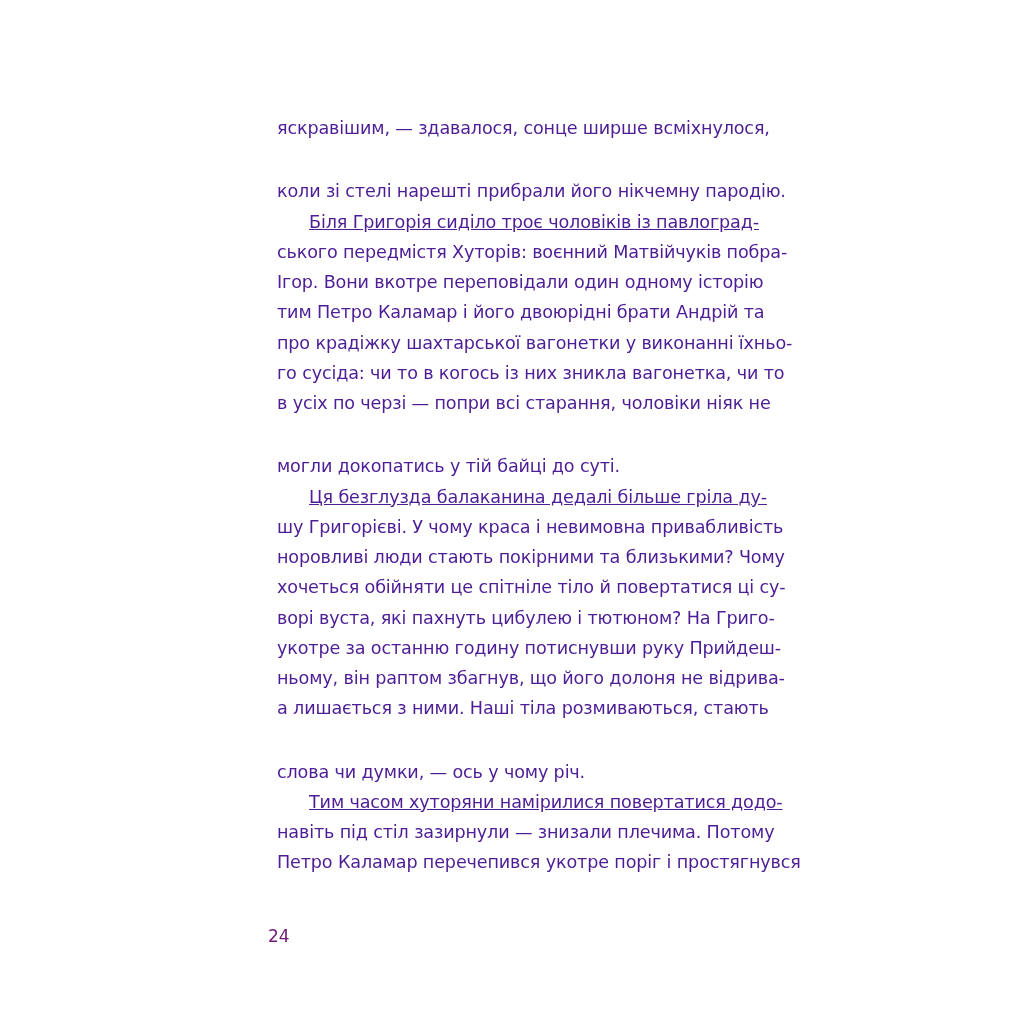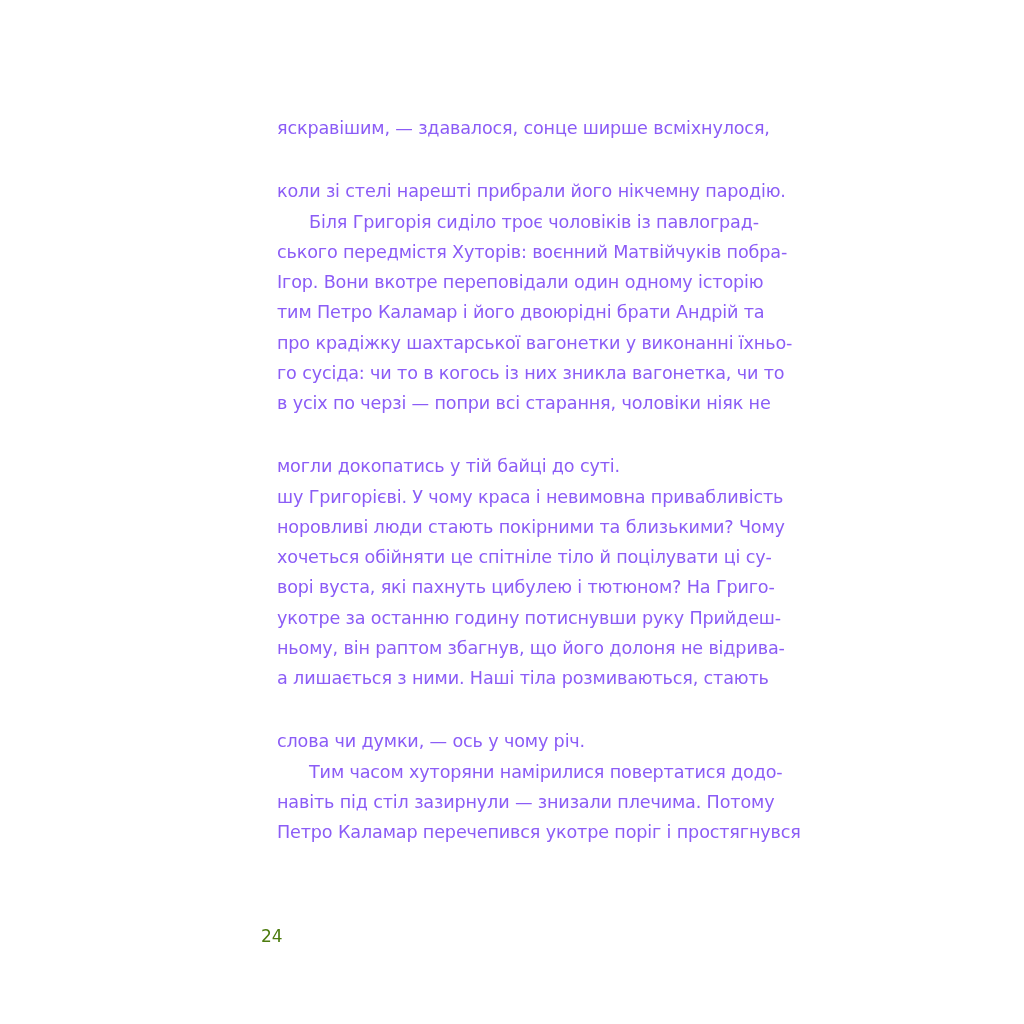--- a/index.html
+++ b/index.html
@@ -5,59 +5,60 @@
     html, body { margin: 0; padding: 0; background: #ffffff; }
     body { width: 1024px; height: 1024px; position: relative; overflow: hidden; }
     .page {
       position: absolute;
       left: 277px;
       top: 113px;
       width: 476px;
       font-family: "DejaVu Sans", sans-serif;
       font-size: 17.6px;
       line-height: 30.25px;
-      color: #8b5cf6;
+      color: #4c1d95;
       letter-spacing: -0.15px;
     }
     .line {
       display: block;
       white-space: nowrap;
       text-align: justify;
       text-align-last: justify;
       height: 30.25px;
       overflow: visible;
     }
-    .line.indent { padding-left: 32px; }
+    .line.indent { padding-left: 32px; text-decoration: underline; }
     .line.last { text-align-last: left; margin-top: 33px; }
     .page-number {
       position: absolute;
-      left: 261px;
+      left: 268px;
       top: 926px;
       font-family: "DejaVu Sans", sans-serif;
       font-size: 17px;
-      color: #4d7c0f;
+      color: #701a75;
     }
   </style>
 </head>
 <body>
 
 <div class="page">
   <span class="line">яскравішим, — здавалося, сонце ширше всміхнулося,</span>
   <span class="line last">коли зі стелі нарешті прибрали його нікчемну пародію.</span>
   <span class="line indent">Біля Григорія сиділо троє чоловіків із павлоград-</span>
   <span class="line">ського передмістя Хуторів: воєнний Матвійчуків побра-</span>
   <span class="line">Ігор. Вони вкотре переповідали один одному історію</span>
   <span class="line">тим Петро Каламар і його двоюрідні брати Андрій та</span>
   <span class="line">про крадіжку шахтарської вагонетки у виконанні їхньо-</span>
   <span class="line">го сусіда: чи то в когось із них зникла вагонетка, чи то</span>
   <span class="line">в усіх по черзі — попри всі старання, чоловіки ніяк не</span>
   <span class="line last">могли докопатись у тій байці до суті.</span>
+  <span class="line indent">Ця безглузда балаканина дедалі більше гріла ду-</span>
   <span class="line">шу Григорієві. У чому краса і невимовна привабливість</span>
   <span class="line">норовливі люди стають покірними та близькими? Чому</span>
-  <span class="line">хочеться обійняти це спітніле тіло й поцілувати ці су-</span>
+  <span class="line">хочеться обійняти це спітніле тіло й повертатися ці су-</span>
   <span class="line">ворі вуста, які пахнуть цибулею і тютюном? На Григо-</span>
   <span class="line">укотре за останню годину потиснувши руку Прийдеш-</span>
   <span class="line">ньому, він раптом збагнув, що його долоня не відрива-</span>
   <span class="line">а лишається з ними. Наші тіла розмиваються, стають</span>
   <span class="line last">слова чи думки, — ось у чому річ.</span>
   <span class="line indent">Тим часом хуторяни намірилися повертатися додо-</span>
   <span class="line">навіть під стіл зазирнули — знизали плечима. Потому</span>
   <span class="line">Петро Каламар перечепився укотре поріг і простягнувся</span>
 </div>
 

